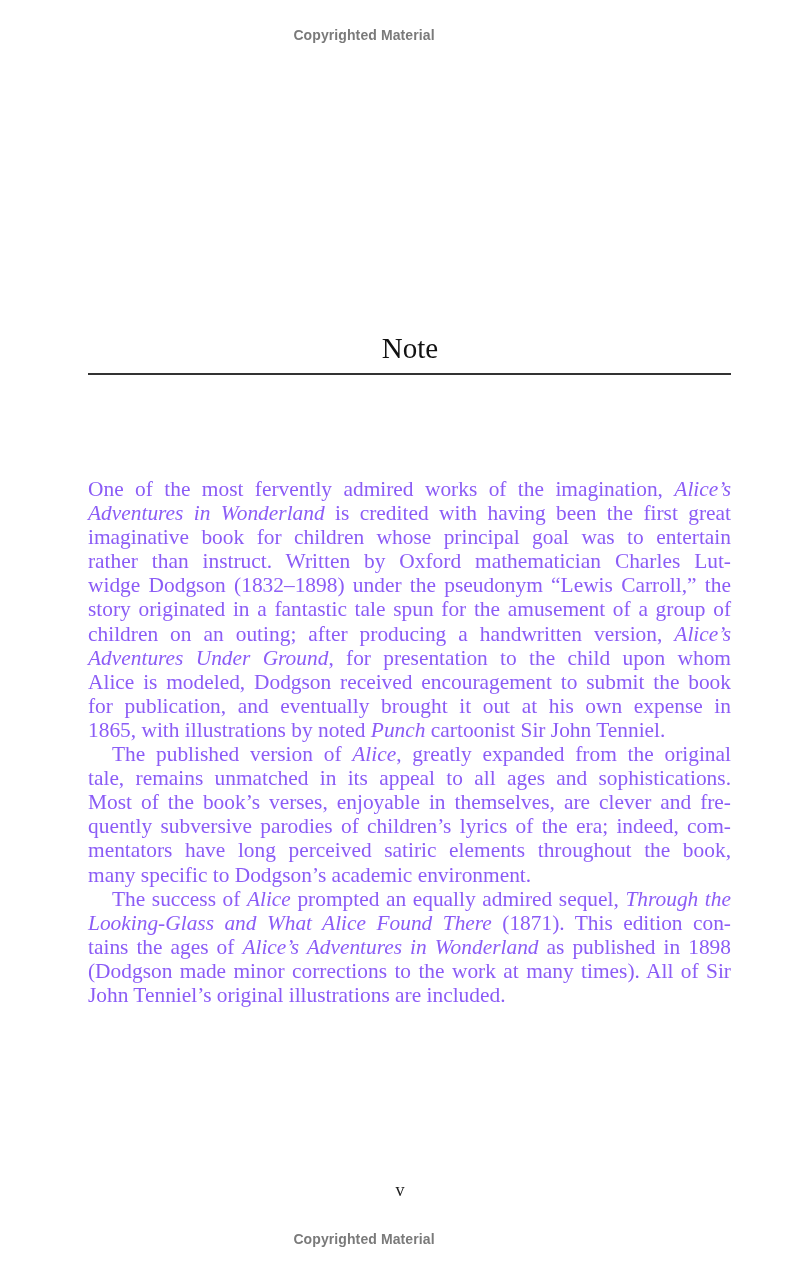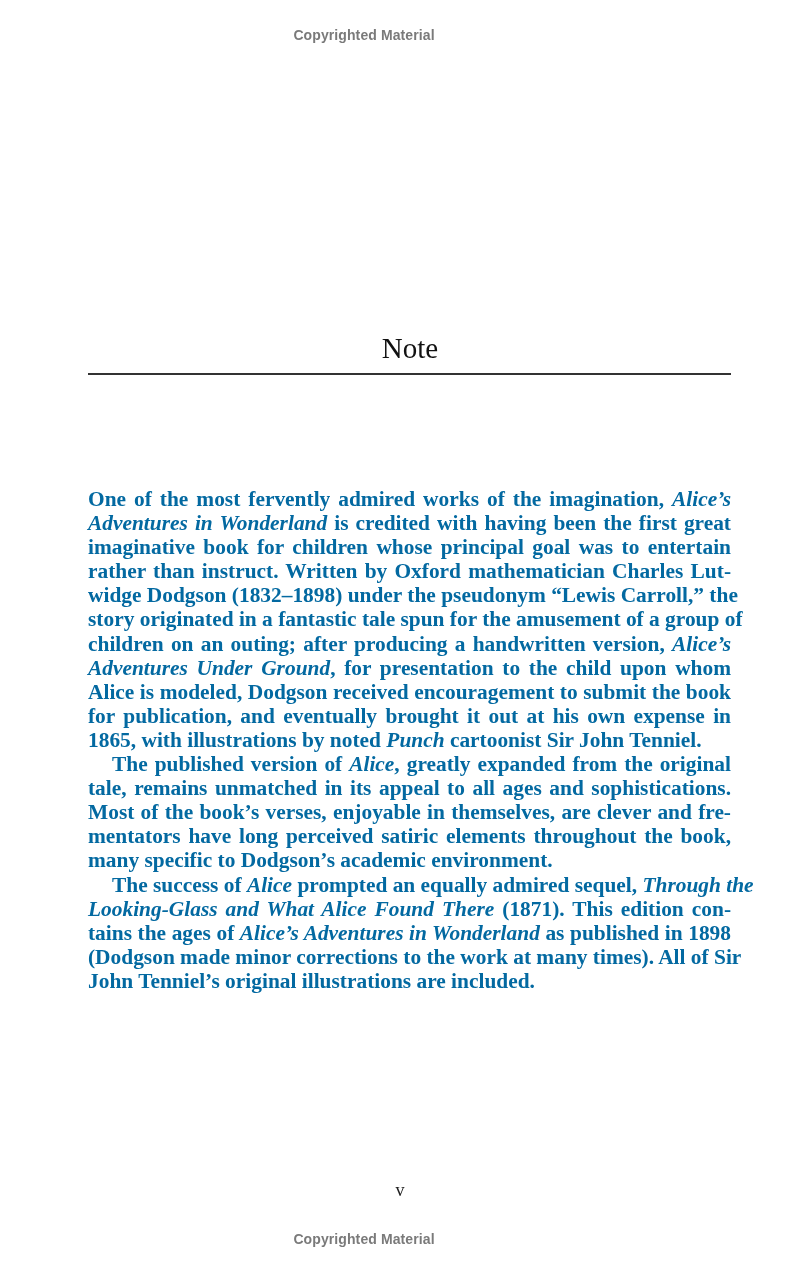--- a/index.html
+++ b/index.html
@@ -13,24 +13,23 @@
     .wm-bottom { top: 1231px; }
     .title {
       position: absolute; top: 322px; left: 0; width: 800px; text-align: center;
       font-family: "Liberation Serif", serif; font-size: 29px; color: #111;
     }
     .rule {
       position: absolute; top: 373px; left: 88px; width: 643px; height: 0;
       border-top: 2px solid #333;
     }
     .body-text {
-      position: absolute; top: 487px; left: 88px; width: 643px;
-      font-family: "Liberation Serif", serif; font-size: 21.4px; color: #0369a1;
+      position: absolute; top: 477px; left: 88px; width: 643px;
+      font-family: "Liberation Serif", serif; font-size: 21.4px; color: #8b5cf6;
       line-height: 24.1px;
-      font-weight: bold;
     }
     .line { display: block; text-align: justify; text-align-last: justify; white-space: nowrap; height: 24.1px; }
     .line.last { text-align-last: left; }
     .line.indent { text-indent: 24px; }
     .line span.it { font-style: italic; }
     .folio {
       position: absolute; top: 1180px; left: 0; width: 800px; text-align: center;
       font-family: "Liberation Serif", serif; font-size: 18px; color: #222;
     }
   </style>
@@ -53,20 +52,21 @@
       <span class="line"><span>children on an outing; after producing a handwritten version, </span><span class="it">Alice’s</span></span>
       <span class="line"><span class="it">Adventures Under Ground</span><span>, for presentation to the child upon whom</span></span>
       <span class="line"><span>Alice is modeled, Dodgson received encouragement to submit the book</span></span>
       <span class="line"><span>for publication, and eventually brought it out at his own expense in</span></span>
       <span class="line last"><span>1865, with illustrations by noted </span><span class="it">Punch</span><span> cartoonist Sir John Tenniel.</span></span>
     </div>
     <div>
       <span class="line indent"><span>The published version of </span><span class="it">Alice</span><span>, greatly expanded from the original</span></span>
       <span class="line"><span>tale, remains unmatched in its appeal to all ages and sophistications.</span></span>
       <span class="line"><span>Most of the book’s verses, enjoyable in themselves, are clever and fre-</span></span>
+      <span class="line"><span>quently subversive parodies of children’s lyrics of the era; indeed, com-</span></span>
       <span class="line"><span>mentators have long perceived satiric elements throughout the book,</span></span>
       <span class="line last"><span>many specific to Dodgson’s academic environment.</span></span>
     </div>
     <div>
       <span class="line indent"><span>The success of </span><span class="it">Alice</span><span> prompted an equally admired sequel, </span><span class="it">Through the</span></span>
       <span class="line"><span class="it">Looking-Glass and What Alice Found There</span><span> (1871). This edition con-</span></span>
       <span class="line"><span>tains the ages of </span><span class="it">Alice’s Adventures in Wonderland</span><span> as published in 1898</span></span>
       <span class="line"><span>(Dodgson made minor corrections to the work at many times). All of Sir</span></span>
       <span class="line last"><span>John Tenniel’s original illustrations are included.</span></span>
     </div>

